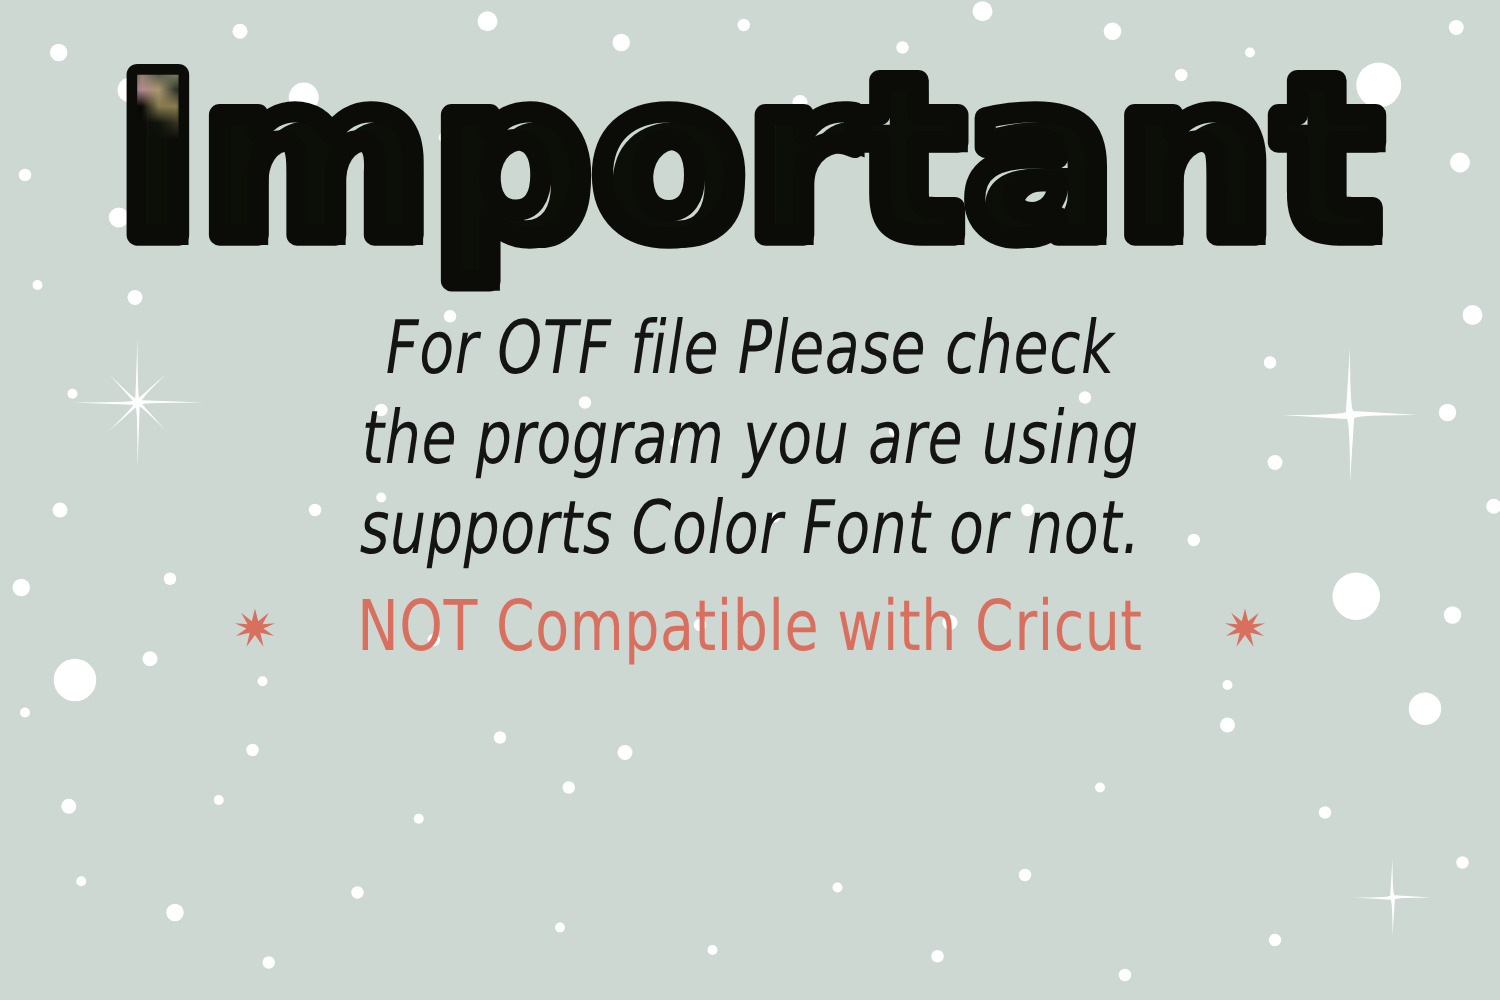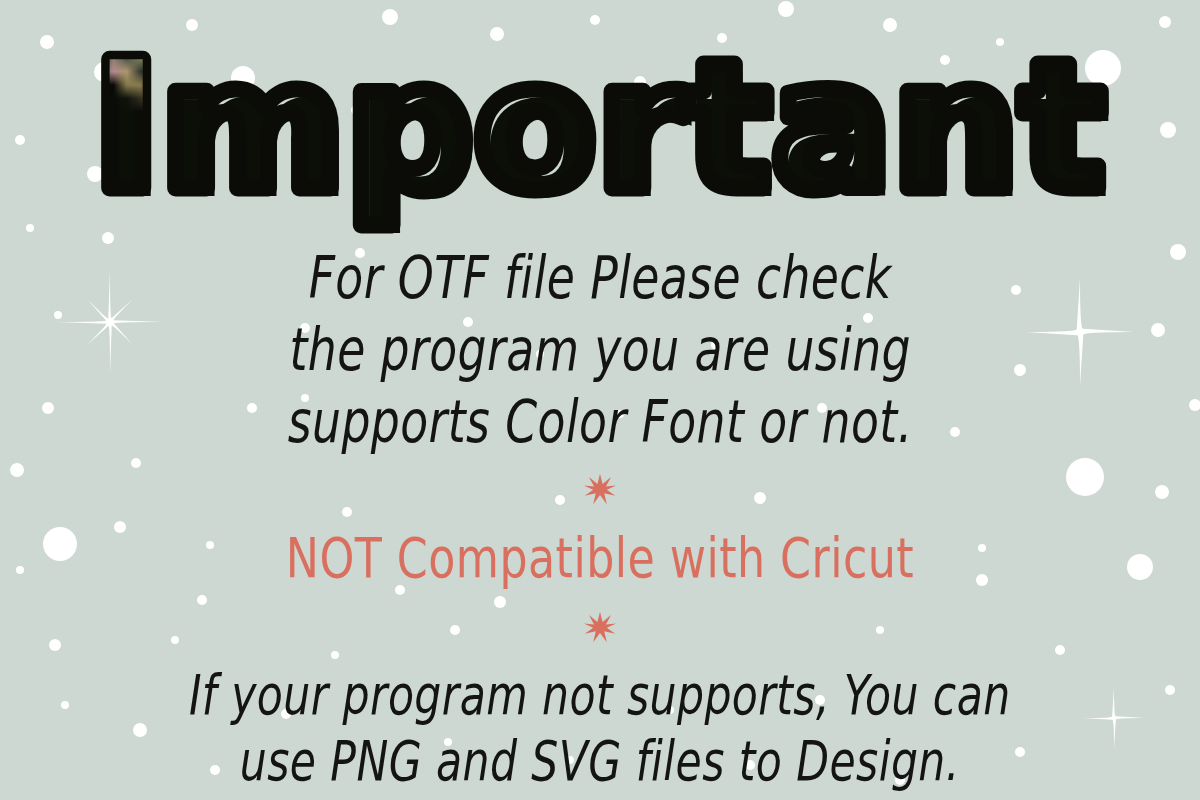--- a/index.html
+++ b/index.html
@@ -98,21 +98,20 @@
   }
 
   #warning-row {
     margin-top: 14px;
     display: flex;
     align-items: center;
     justify-content: center;
     gap: 22px;
     color: #d9705f;
     z-index: 3;
-    flex-direction: column;
   }
   #warning-row .warn-text {
     font-family: "DejaVu Sans Condensed", "Liberation Sans Narrow", "Liberation Sans", sans-serif;
     font-size: 56px;
     line-height: 60px;
     letter-spacing: 0.5px;
     white-space: nowrap;
     transform: scaleX(0.88);
     transform-origin: center;
   }
@@ -261,19 +260,15 @@
     <div id="warning-row">
       <svg class="asterisk" viewBox="0 0 40 40" xmlns="http://www.w3.org/2000/svg">
         <path d="M20 2 L23 14 L33 6 L27 17 L39 16 L28 21 L38 28 L25 25 L28 38 L20 27 L12 38 L15 25 L2 28 L12 21 L1 16 L13 17 L7 6 L17 14 Z"></path>
       </svg>
       <span class="warn-text">NOT Compatible with Cricut</span>
       <svg class="asterisk" viewBox="0 0 40 40" xmlns="http://www.w3.org/2000/svg">
         <path d="M20 2 L23 14 L33 6 L27 17 L39 16 L28 21 L38 28 L25 25 L28 38 L20 27 L12 38 L15 25 L2 28 L12 21 L1 16 L13 17 L7 6 L17 14 Z"></path>
       </svg>
     </div>
 
-    <div class="body-block" id="para-footer">
-      <span class="body-line">If your program not supports, You can</span>
-      <span class="body-line">use PNG and SVG files to Design.</span>
-    </div>
 
   </div>
 </div>
 
 </body></html>

